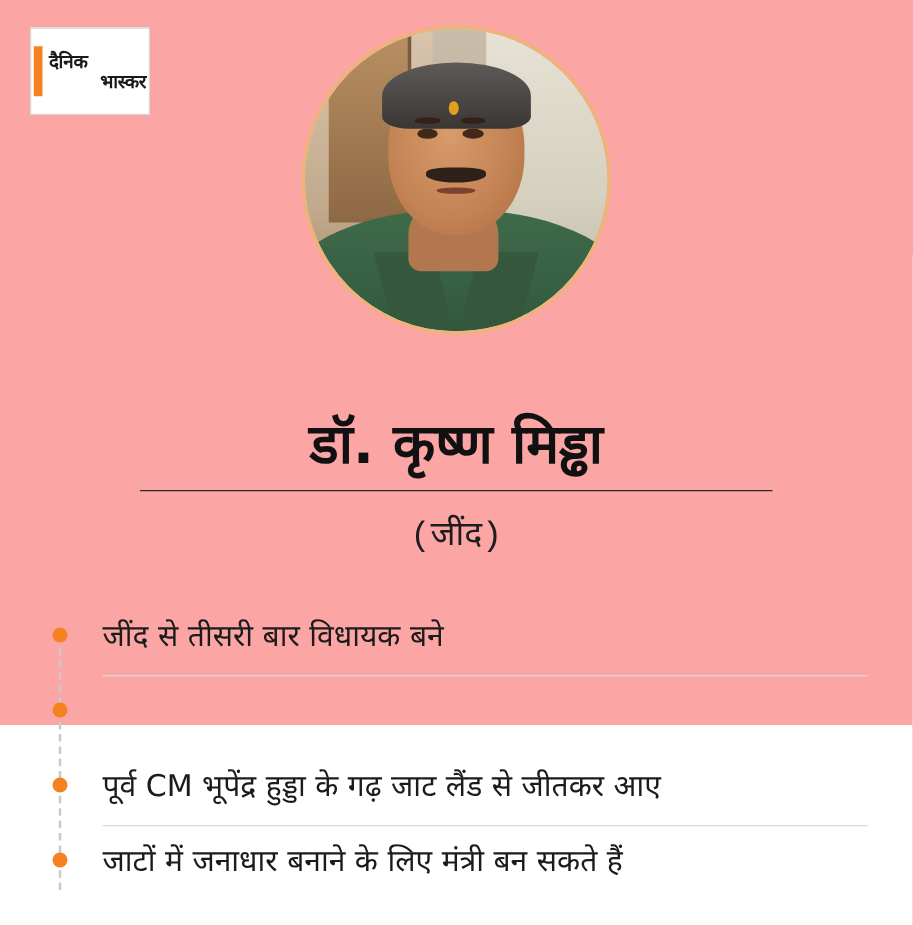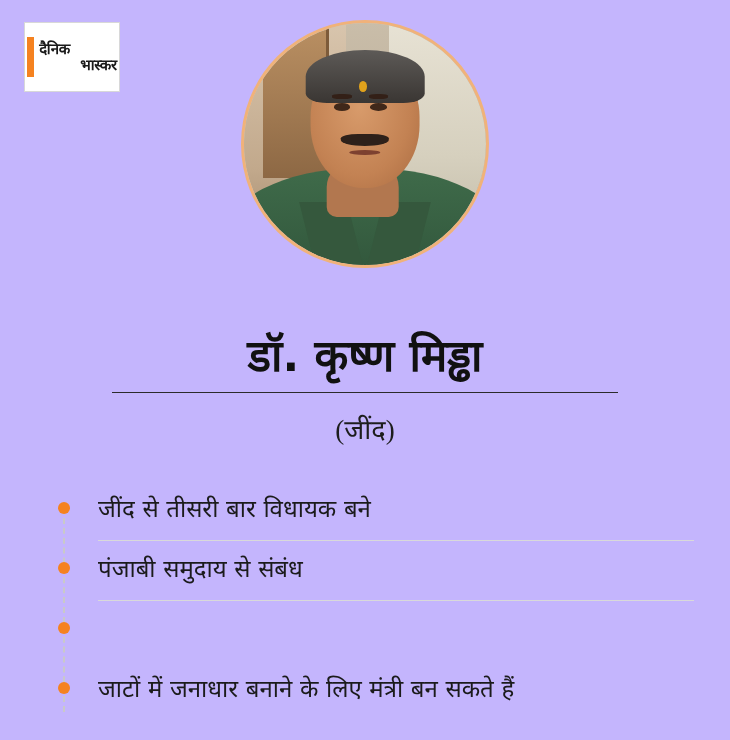--- a/index.html
+++ b/index.html
@@ -9,22 +9,22 @@
   body {
     width: 730px;
     height: 740px;
     background: #ffffff;
     font-family: "Liberation Sans", sans-serif;
     overflow: hidden;
   }
   .card {
     position: relative;
     width: 730px;
-    height: 740px;
-    background: #c4b5fd;
+    height: 580px;
+    background: #fca5a5;
     box-sizing: border-box;
   }
 
   
   .logo {
     position: absolute;
     left: 24px;
     top: 22px;
     width: 96px;
     height: 70px;
@@ -231,30 +231,30 @@
     top: 392px;
     height: 1px;
     background: #2b2b2b;
   }
   .constituency {
     position: absolute;
     left: 0;
     right: 0;
     top: 410px;
     text-align: center;
-    font-family: Liberation Serif, serif;
+    font-family: Liberation Mono, monospace;
     font-size: 27px;
     line-height: 40px;
     color: #1d1d1d;
   }
 
   
   .points {
     position: absolute;
-    left: 56px;
+    left: 40px;
     right: 36px;
     top: 486px;
   }
   .timeline {
     position: absolute;
     left: 7px;
     top: 22px;
     bottom: 14px;
     width: 0;
     border-left: 2px dashed #c9c9c9;
@@ -331,25 +331,25 @@
   <div class="points">
     <div class="timeline"></div>
 
     <div class="point">
       <span class="dot"></span>
       <div class="txt">जींद से तीसरी बार विधायक बने</div>
     </div>
 
     <div class="point">
       <span class="dot"></span>
-      <div class="txt">पंजाबी समुदाय से संबंध</div>
     </div>
 
     <div class="point">
       <span class="dot"></span>
+      <div class="txt">पूर्व CM भूपेंद्र हुड्डा के गढ़ जाट लैंड से जीतकर आए</div>
     </div>
 
     <div class="point">
       <span class="dot"></span>
       <div class="txt">जाटों में जनाधार बनाने के लिए मंत्री बन सकते हैं</div>
     </div>
   </div>
 
 </div>
 

